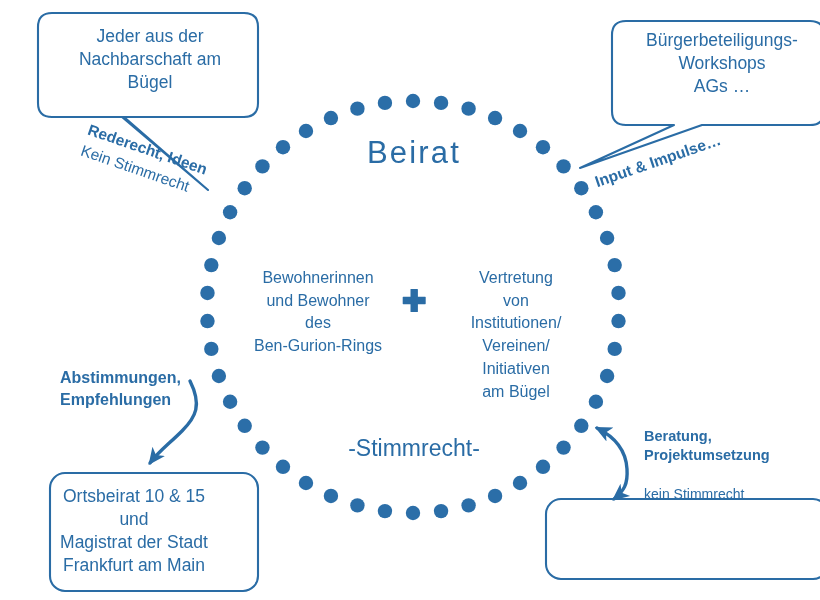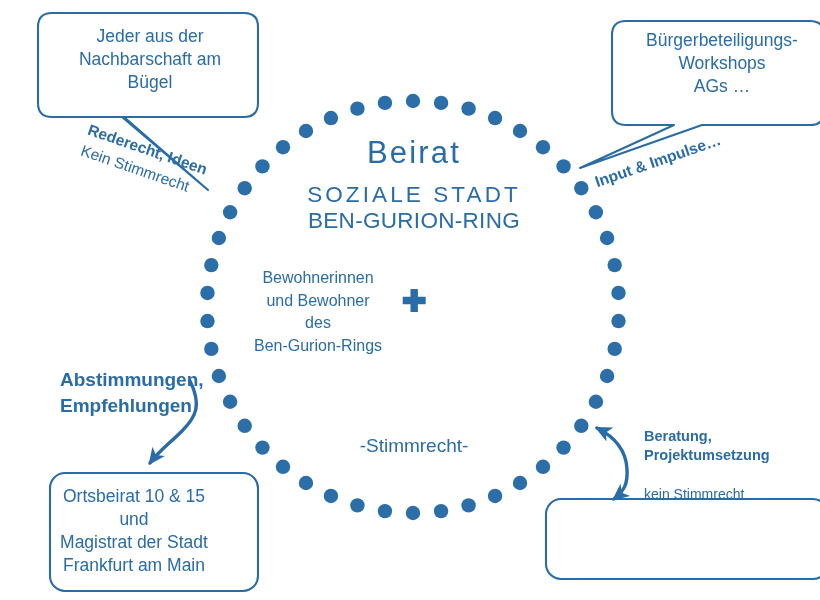--- a/index.html
+++ b/index.html
@@ -84,21 +84,21 @@
   .col-text {
     font-size: 16px;
     font-weight: 400;
     line-height: 1.42;
   }
   #col-left  { left: 214px; top: 260px; width: 180px; }
   #col-right { left: 420px; top: 260px; width: 164px; }
 
   #vote-note {
     left: 300px; top: 428px; width: 200px;
-    font-size: 19px;
+    font-size: 23px;
     font-weight: 400;
   }
 
   
   .rot-caption {
     position: absolute;
     color: #2a6ca5;
     white-space: nowrap;
     transform-origin: left top;
   }
@@ -120,21 +120,21 @@
 
   
   .flat-caption {
     position: absolute;
     color: #2a6ca5;
     line-height: 1.35;
     white-space: pre-line;
   }
   #cap-bl {
     left: 46px; top: 360px; width: 150px;
-    font-size: 19px; font-weight: 700;
+    font-size: 16px; font-weight: 700;
     text-align: left;
   }
   #cap-br {
     left: 630px; top: 400px; width: 170px;
     font-size: 14.5px;
     text-align: left;
   }
   #cap-br .b { font-weight: 700; display: block; }
   #cap-br .n { font-weight: 400; display: block; font-size: 14px; }
 </style>
@@ -268,27 +268,31 @@
   <div class="rot-caption" id="cap-tl">
     <span class="l1">Rederecht, Ideen</span>
     <span class="l2">Kein Stimmrecht</span>
   </div>
 
   <div class="rot-caption" id="cap-tr">
     <span class="l1">Input &amp; Impulse…</span>
   </div>
 
   <div class="txt" id="title-main">Beirat</div>
-  <div class="txt" id="title-sub1">SOZIALE STADT</div>
-  <div class="txt" id="title-sub2">BEN-GURION-RING</div>
 
   <div class="txt col-text" id="col-left">Bewohnerinnen
 und Bewohner
 des
 Ben-Gurion-Rings</div>
+  <div class="txt col-text" id="col-right">Vertretung
+von
+Institutionen/
+Vereinen/
+Initiativen
+am Bügel</div>
 
   <div class="txt" id="vote-note">-Stimmrecht-</div>
 
   <div class="flat-caption" id="cap-bl">Abstimmungen,
 Empfehlungen</div>
 
   <div class="flat-caption" id="cap-br">
     <span class="b">Beratung,
 Projektumsetzung</span>
     <span class="n">kein Stimmrecht</span>

